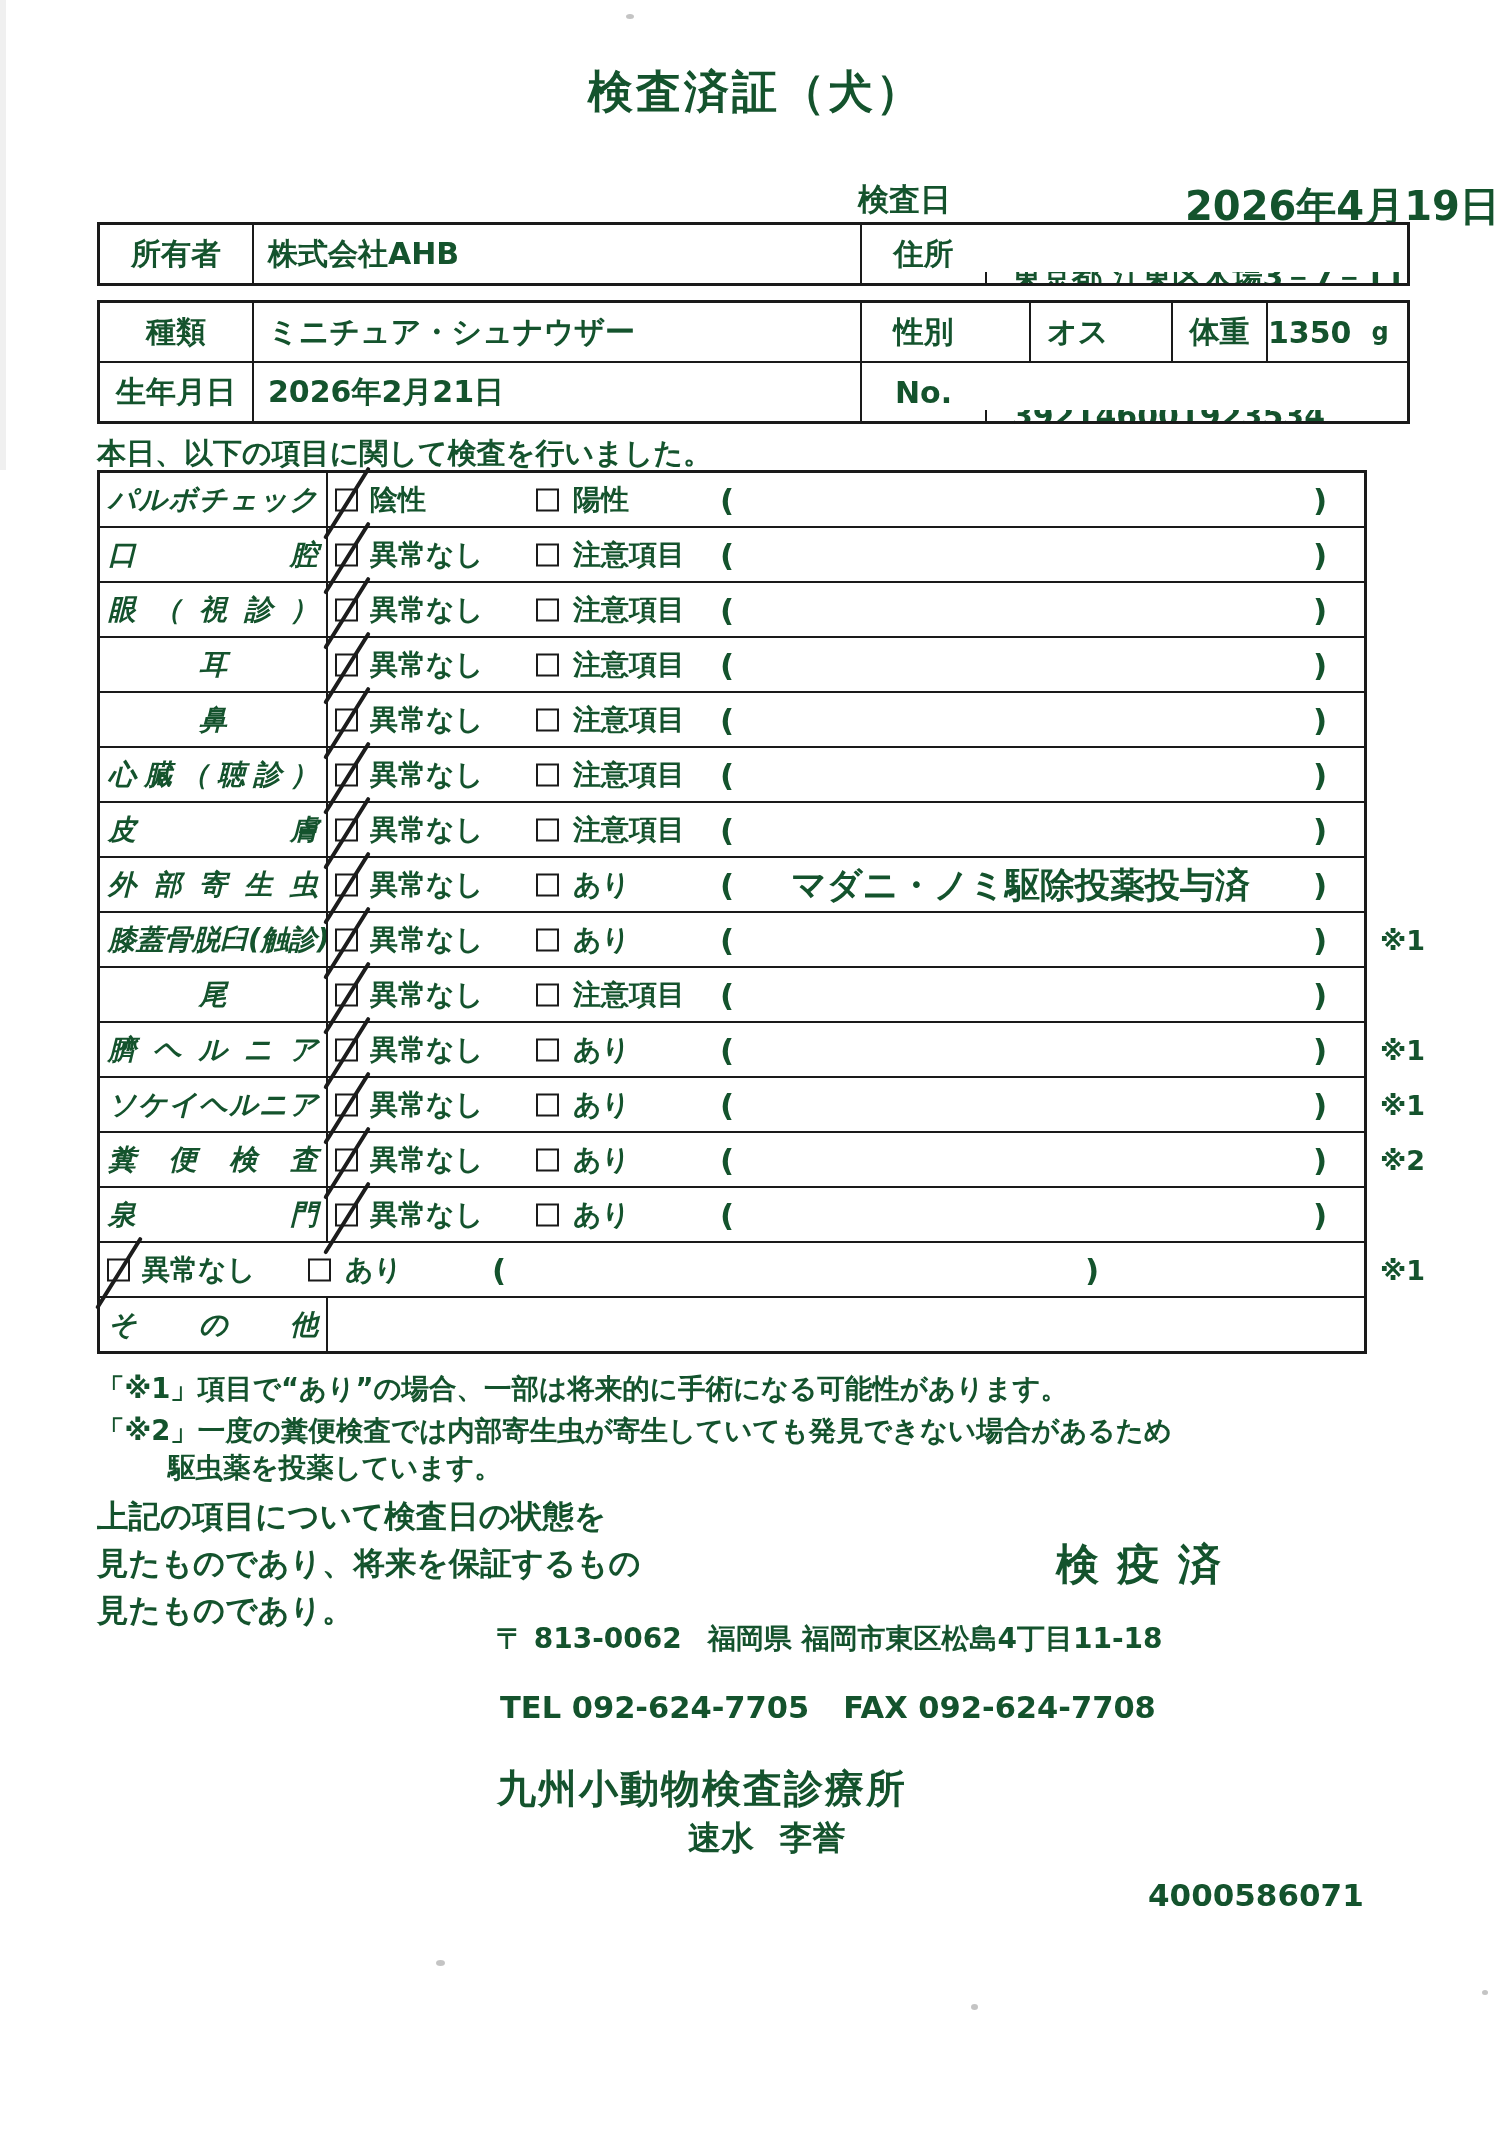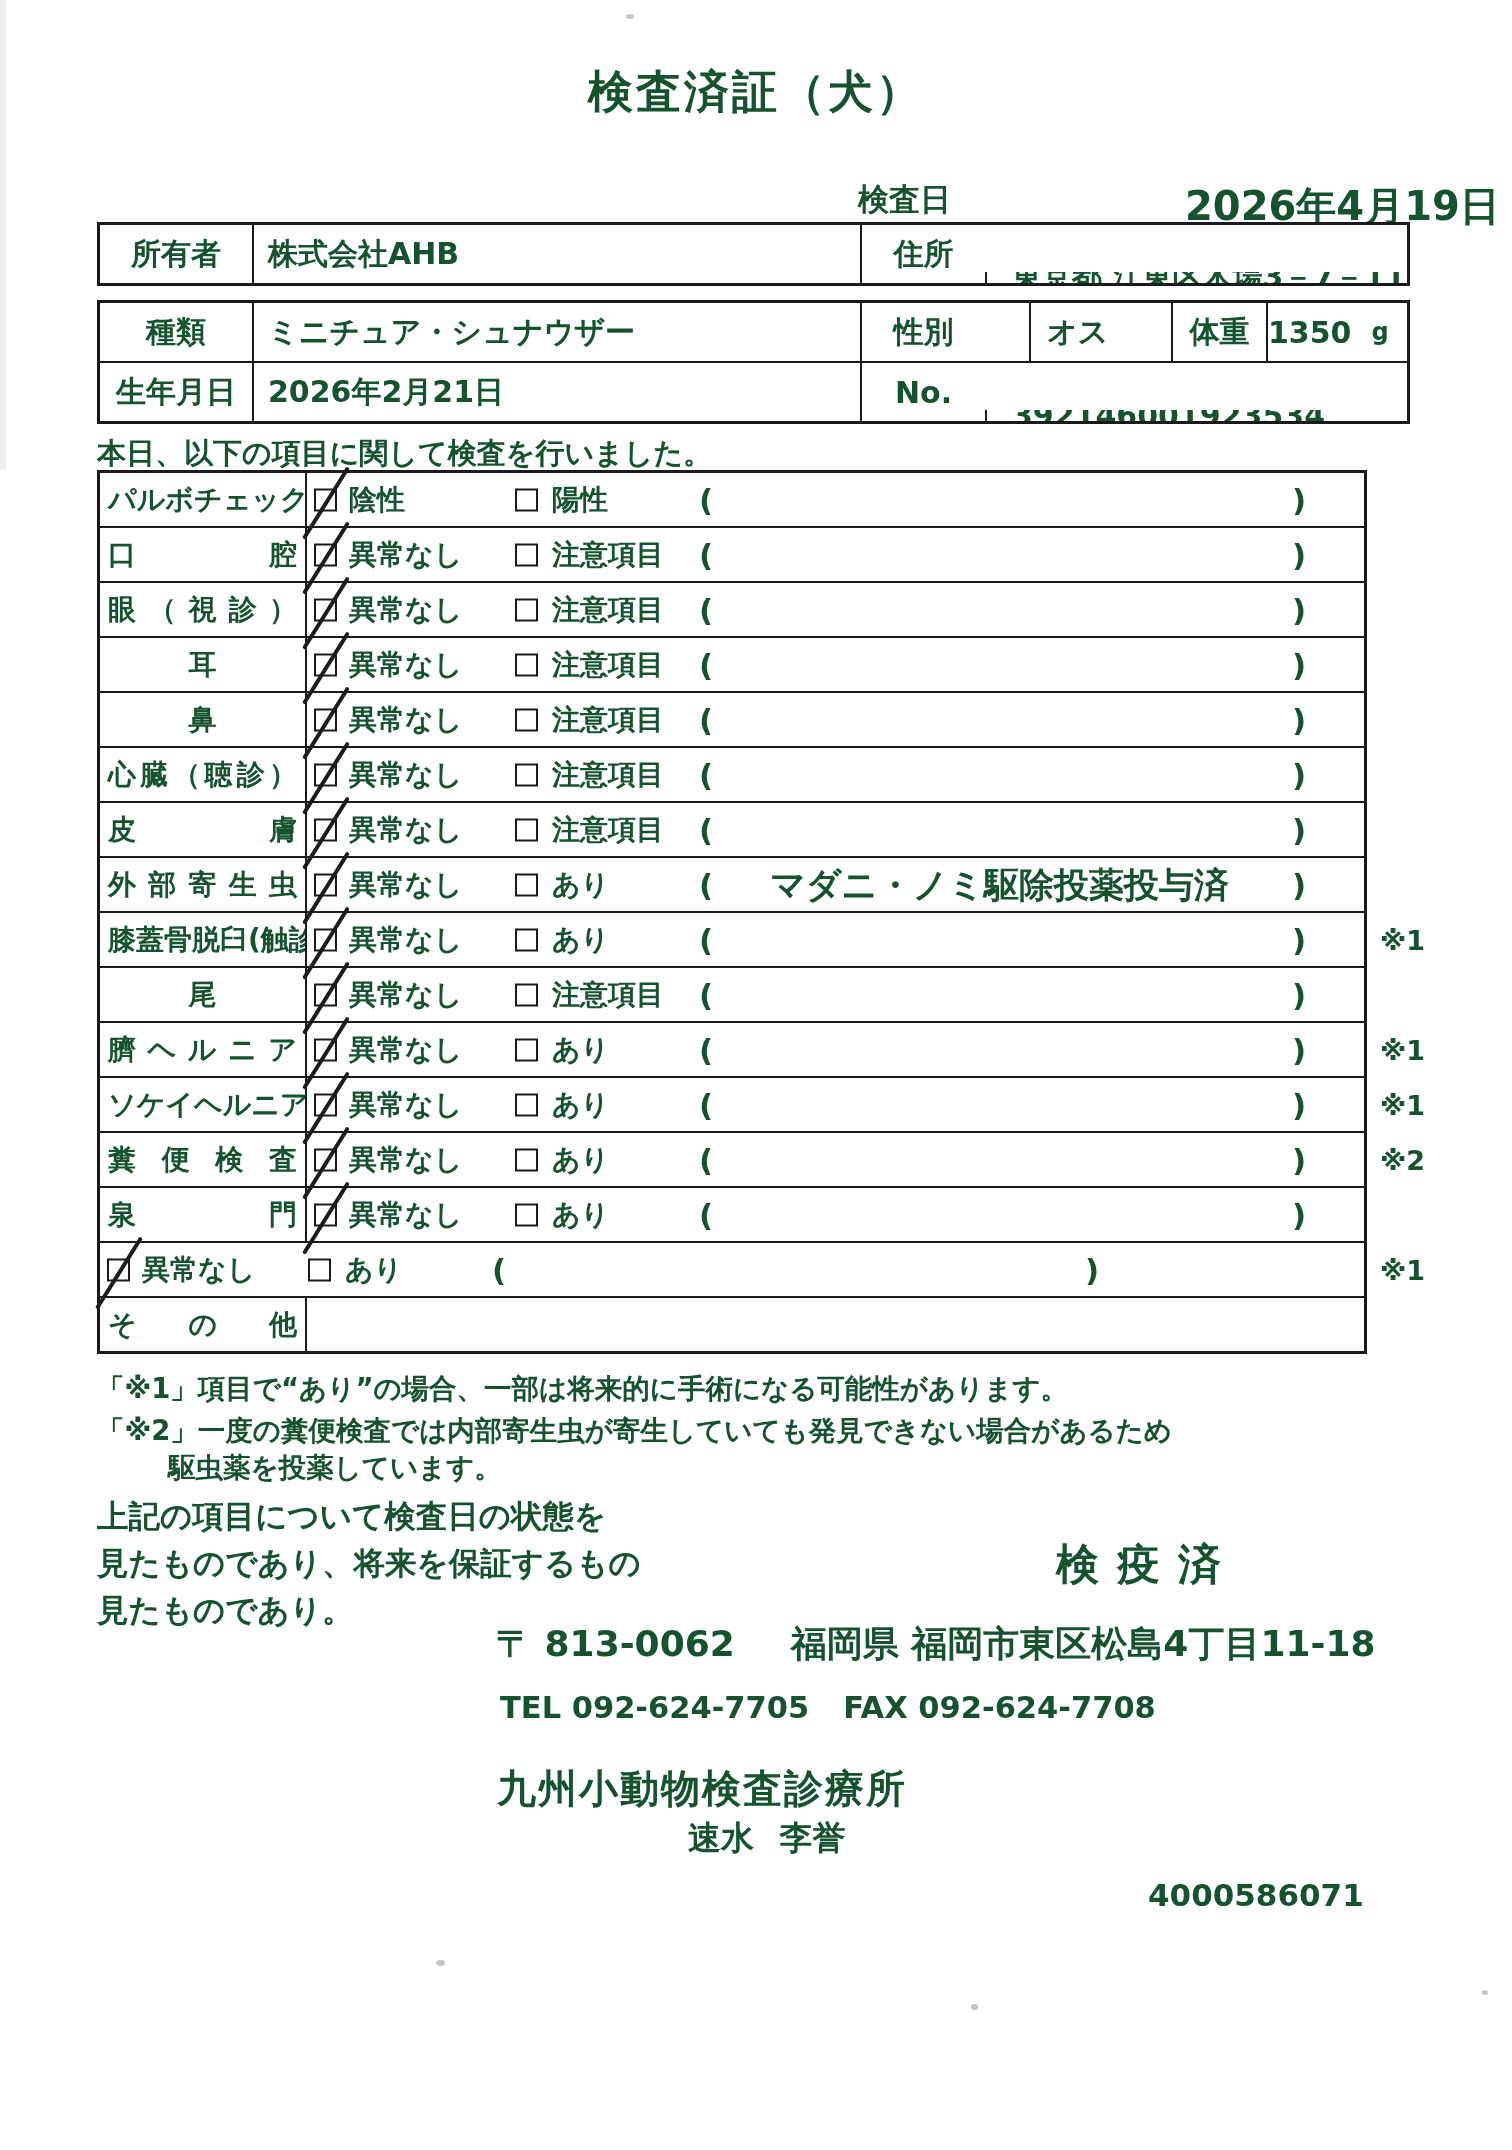--- a/index.html
+++ b/index.html
@@ -35,23 +35,23 @@
   .unit-g { font-size:24px; font-weight:600; }
 
   
   .intro-line { top:434px; left:97px; font-size:29px; font-weight:600; }
 
   
   .check-table { position:absolute; left:97px; top:470px; width:1270px;
     box-sizing:border-box; border:3px solid #1a1a1a; background:#fff; }
   .crow { display:flex; height:53px; position:relative; }
   .crow + .crow { border-top:2.5px solid #1a1a1a; }
-  .clabel { width:207px; box-sizing:border-box; border-right:2.5px solid #1a1a1a;
+  .clabel { width:228px; box-sizing:border-box; border-right:2.5px solid #1a1a1a;
     font-size:28px; font-weight:600; line-height:53px; padding:0 8px;
-    text-align:justify; text-align-last:justify; overflow:hidden; white-space:nowrap; }
+    text-align:justify; text-align-last:justify; overflow:hidden; white-space:nowrap;font-style:italic; }
   .clabel.center { text-align:center; text-align-last:center; }
   .ccontent { flex:1; position:relative; }
   .cbx { position:absolute; top:50%; transform:translateY(-50%); width:23px; height:23px;
     box-sizing:border-box; border:2.5px solid #1a1a1a; background:transparent; }
   .cb1 { left:7px; } .cb2 { left:208px; }
   .optlbl { position:absolute; top:50%; transform:translateY(-50%);
     font-size:28px; font-weight:600; white-space:nowrap; }
   .opt1 { left:42px; } .opt2 { left:245px; }
   .paren { position:absolute; top:50%; transform:translateY(-50%);
     font-size:31px; font-weight:600; }
@@ -64,22 +64,22 @@
     background:#1c1c1c; transform:rotate(32deg); border-radius:2px; z-index:3; }
 
   
   .note1 { top:1371px; left:97px; font-size:27.5px; font-weight:600; }
   .note2a { top:1413px; left:97px; font-size:27.5px; font-weight:600; }
   .note2b { top:1450px; left:168px; font-size:27.5px; font-weight:600; }
   .disclaimer { top:1493px; left:97px; font-size:31.5px; font-weight:700; line-height:47px; }
   .stamp { top:1536px; left:1056px; font-size:43px; font-weight:600; letter-spacing:18px; }
 
   
-  .postal-row { top:1620px; left:496px; display:flex; gap:56px;
-    font-size:36px; font-weight:600; white-space:nowrap; }
+  .postal-row { top:1620px; left:496px; display:flex; gap:26px;
+    font-size:28px; font-weight:600; white-space:nowrap; }
   .tel-row { top:1690px; left:500px; display:flex; gap:34px;
     font-size:30.5px; font-weight:600; white-space:nowrap; }
   .clinic-name { top:1762px; left:497px; font-size:39px; font-weight:600; letter-spacing:2px; }
   .vet-name { top:1816px; left:688px; font-size:33px; font-weight:600; word-spacing:14px; }
   .cert-number { top:1877px; left:1148px; font-size:31px; font-weight:600; }
 
   
   .scan-edge { left:0; top:0; width:6px; height:470px; background:#f0f0f0; }
   .speck { background:#c4c4c4; border-radius:50%; }
 </style>

